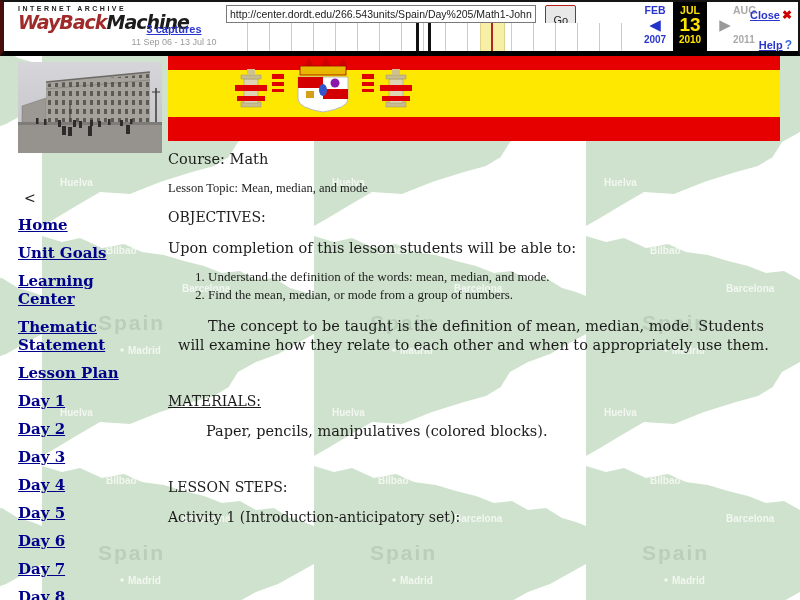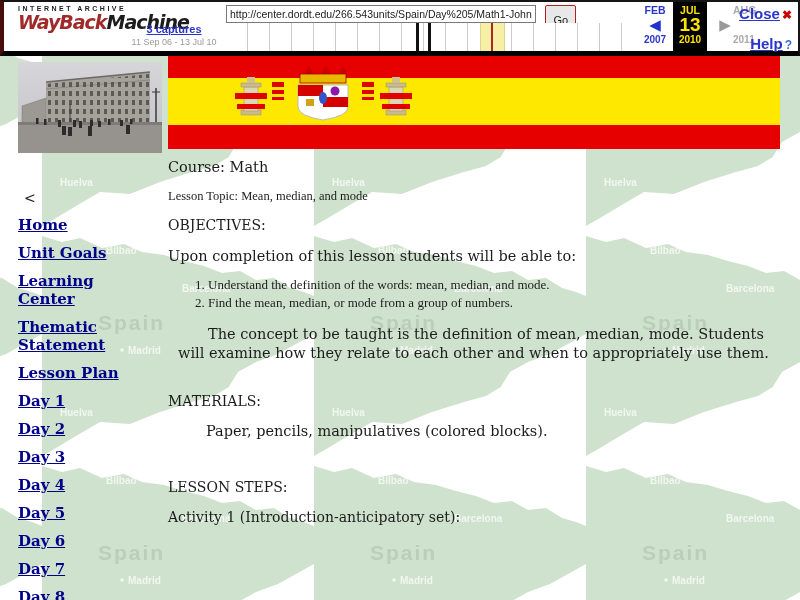--- a/index.html
+++ b/index.html
@@ -40,46 +40,46 @@
   .dn-next .dn-month,.dn-next .dn-year{color:#a9a9a9;margin-left:25px;}
   .dn-arrow{display:block;font-size:15px;line-height:17px;cursor:pointer;}
   .dn-prev .dn-arrow{color:#2233cc;}
   .dn-next .dn-arrow{color:#9a9a9a;}
   .dn-day{display:block;font-size:19px;font-weight:bold;line-height:17px;color:#ffe400;}
   .dn-year{display:block;font-size:10px;font-weight:bold;margin-top:1px;}
   .dn-cur .dn-month,.dn-cur .dn-year{color:#ffe400;}
   .dn-links{position:absolute;right:4px;top:0;width:52px;height:49px;text-align:right;}
   .close-link{position:absolute;right:0;top:3px;white-space:nowrap;cursor:pointer;}
   .help-link{position:absolute;right:0;top:33px;white-space:nowrap;cursor:pointer;}
-  .link-blue{color:#2a35cc;font-size:15px;font-weight:bold;text-decoration:underline;}
+  .link-blue{color:#2a35cc;font-size:11px;font-weight:bold;text-decoration:underline;}
   .x-icon{color:#cc0000;font-size:12px;font-weight:bold;margin-left:2px;}
   .q-icon{color:#3a6bd6;font-size:12px;font-weight:bold;margin-left:2px;}
   
   .bg-map{position:absolute;left:0;top:56px;z-index:0;}
   
   .sidebar{position:absolute;left:18px;top:62px;width:146px;z-index:2;}
   .back-link{display:block;margin:33px 0 10px 6px;color:#222;font-size:14px;font-family:"DejaVu Serif",serif;text-decoration:none;cursor:pointer;}
   .nav-list{list-style:none;margin:0;padding:0;width:124px;}
   .nav-list li{margin-bottom:10px;}
   .nav-list a{color:#00008b;font-weight:bold;font-size:15px;line-height:18px;
     font-family:"DejaVu Serif",serif;text-decoration:underline;cursor:pointer;}
   
-  .content{position:absolute;left:168px;top:52px;width:620px;z-index:2;
+  .content{position:absolute;left:168px;top:44px;width:620px;z-index:2;
     font-family:"DejaVu Serif",serif;color:#1c1c1c;}
   .flag{display:block;margin-top:2px;}
   .course{font-size:14.5px;margin:10px 0 0;}
   .topic{font-size:12.5px;font-family:"Liberation Serif",serif;margin:14px 0 0;}
   .section-h{font-size:14px;font-weight:normal;margin:0;}
   .h-obj{margin-top:13px;}
   .obj-intro{font-size:14.5px;margin:15px 0 0;}
   .obj-list{font-family:"Liberation Serif",serif;font-size:13px;margin:13px 0 0 24px;padding-left:16px;}
   .obj-list li{margin-bottom:2px;}
   .h-cc{margin-top:37px;}
   .cc-text{font-size:14.5px;line-height:19px;margin:14px 0 0 10px;text-indent:30px;}
-  .h-mat{margin-top:30px;}
+  .h-mat{margin-top:38px;text-decoration:underline;}
   .mat-text{font-size:14.5px;margin:14px 0 0 38px;}
   .h-steps{margin-top:40px;}
   .act-h{font-size:14px;margin:14px 0 0;}
 </style>
 </head>
 <body>
 
 <svg class="bg-map" width="800" height="544" aria-hidden="true">
   <defs>
     <pattern id="spainTile" width="272" height="230" patternUnits="userSpaceOnUse" patternTransform="translate(42,102)">

